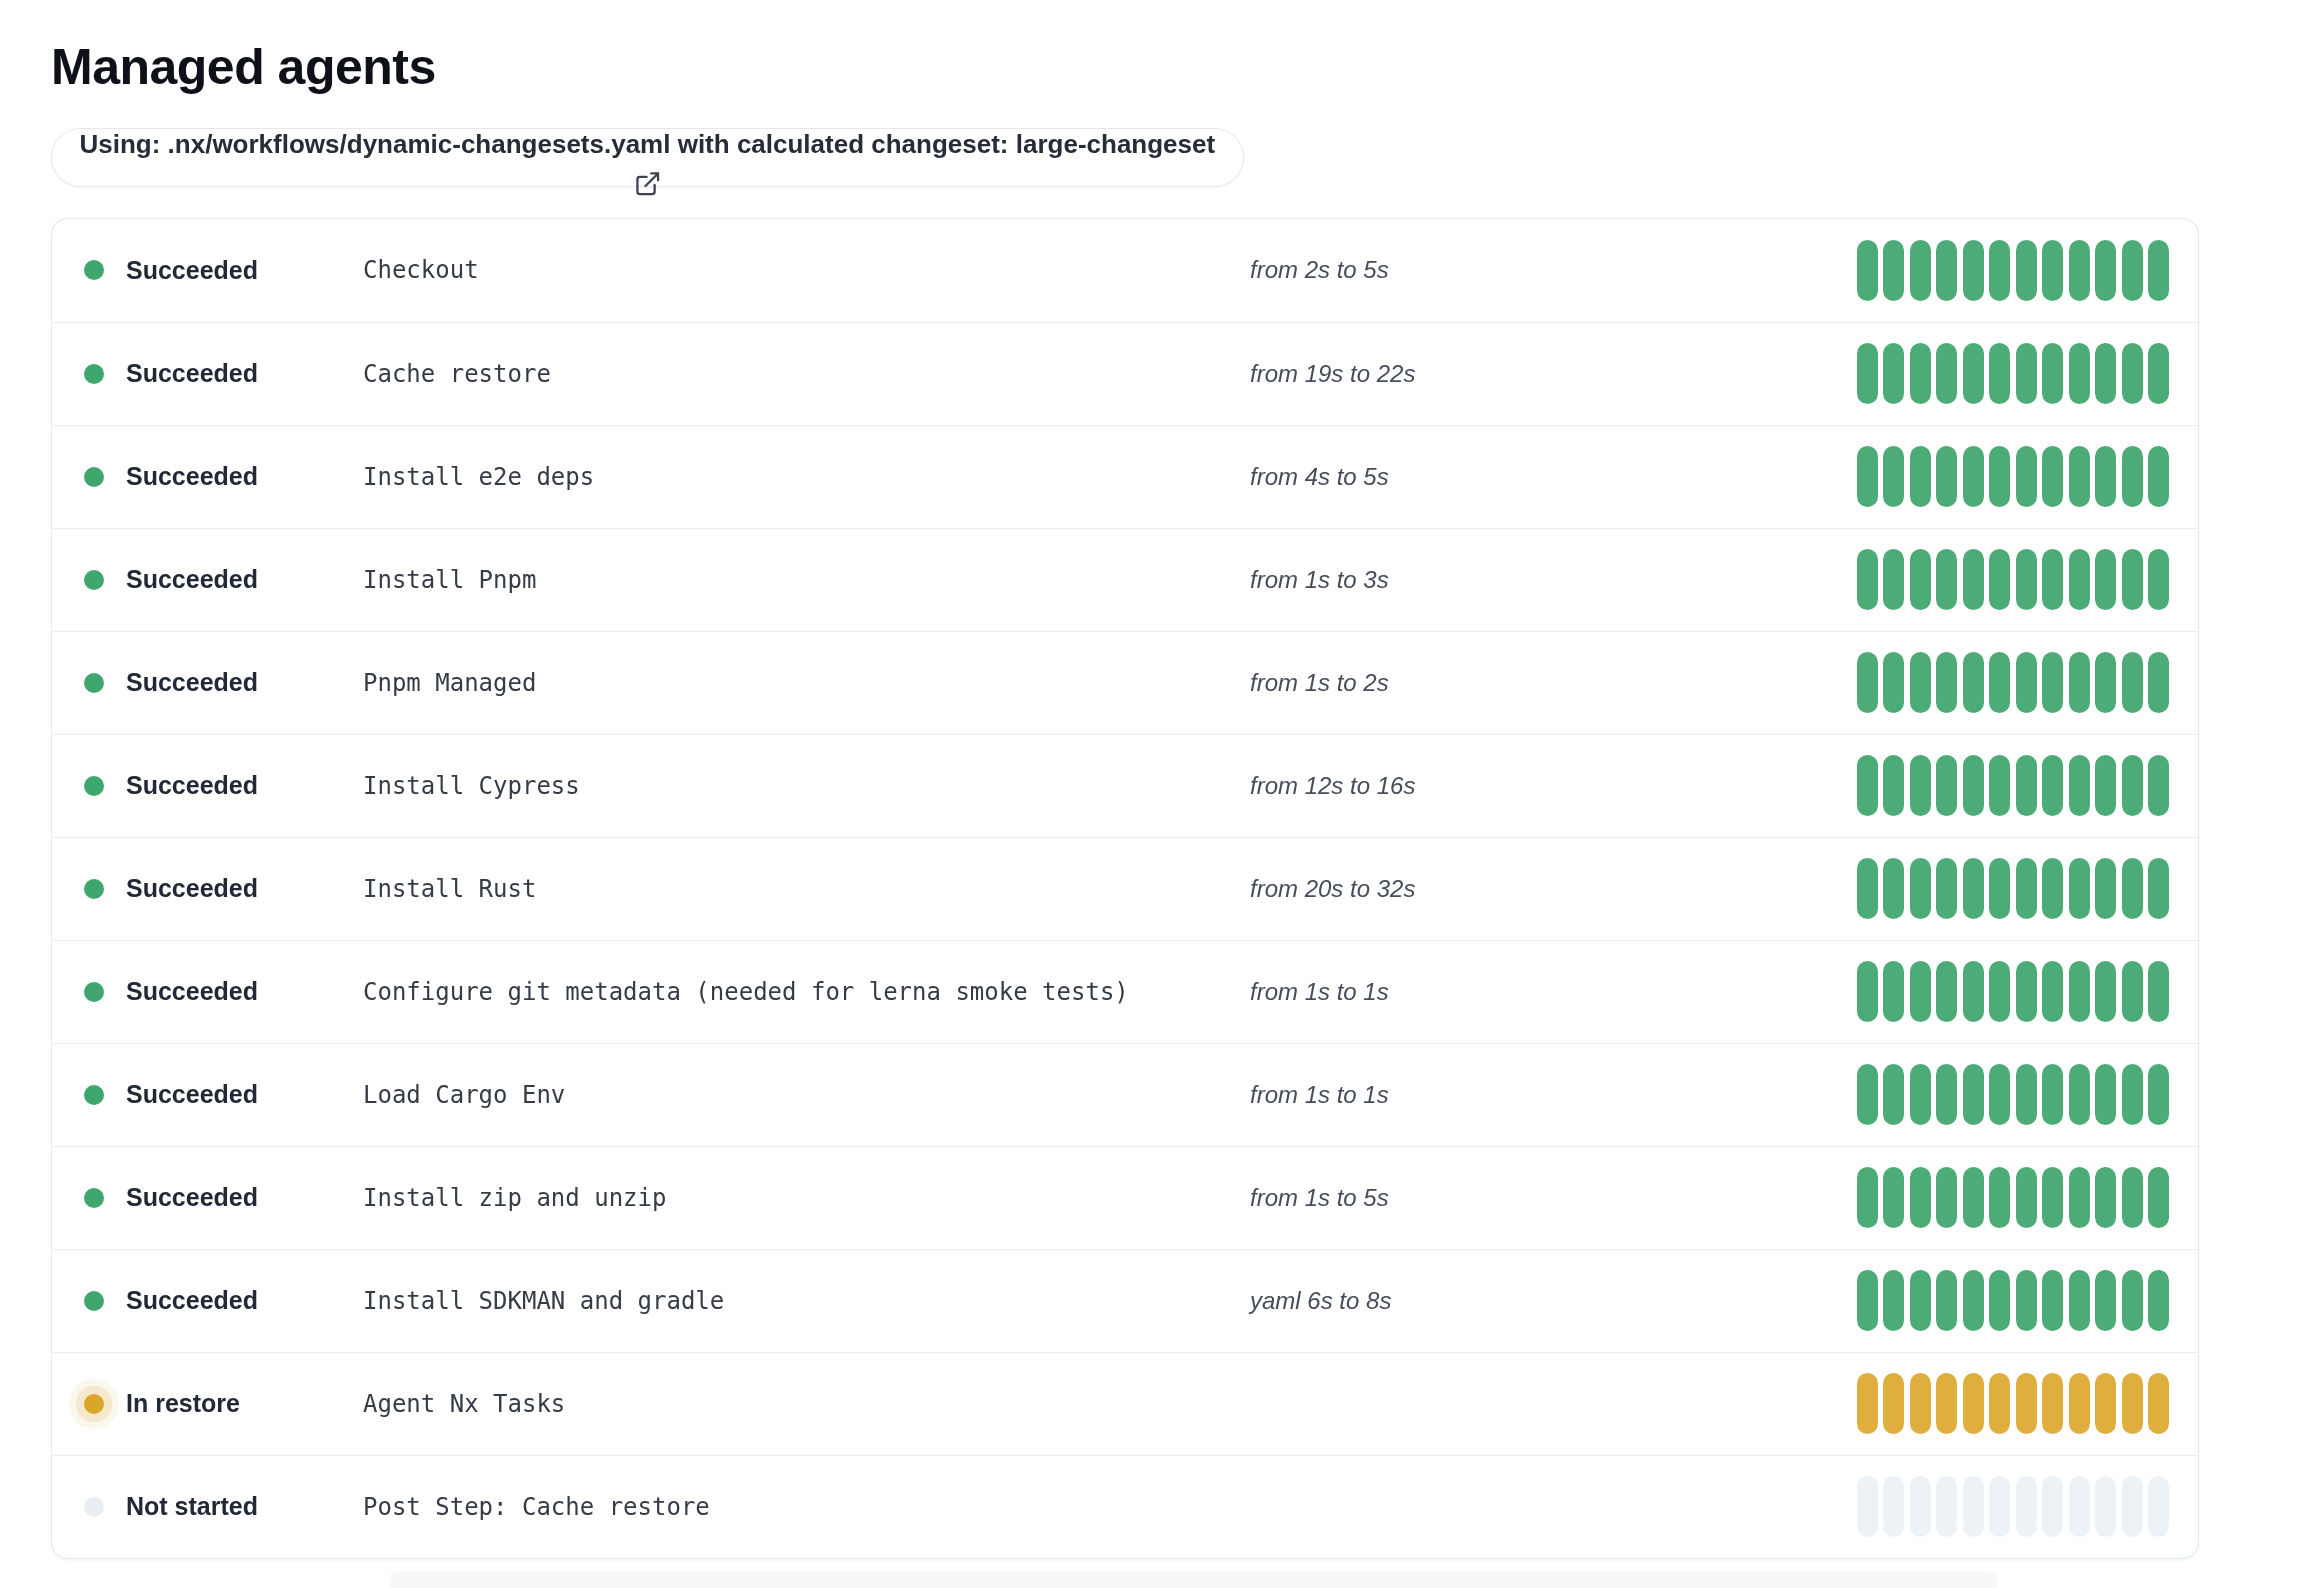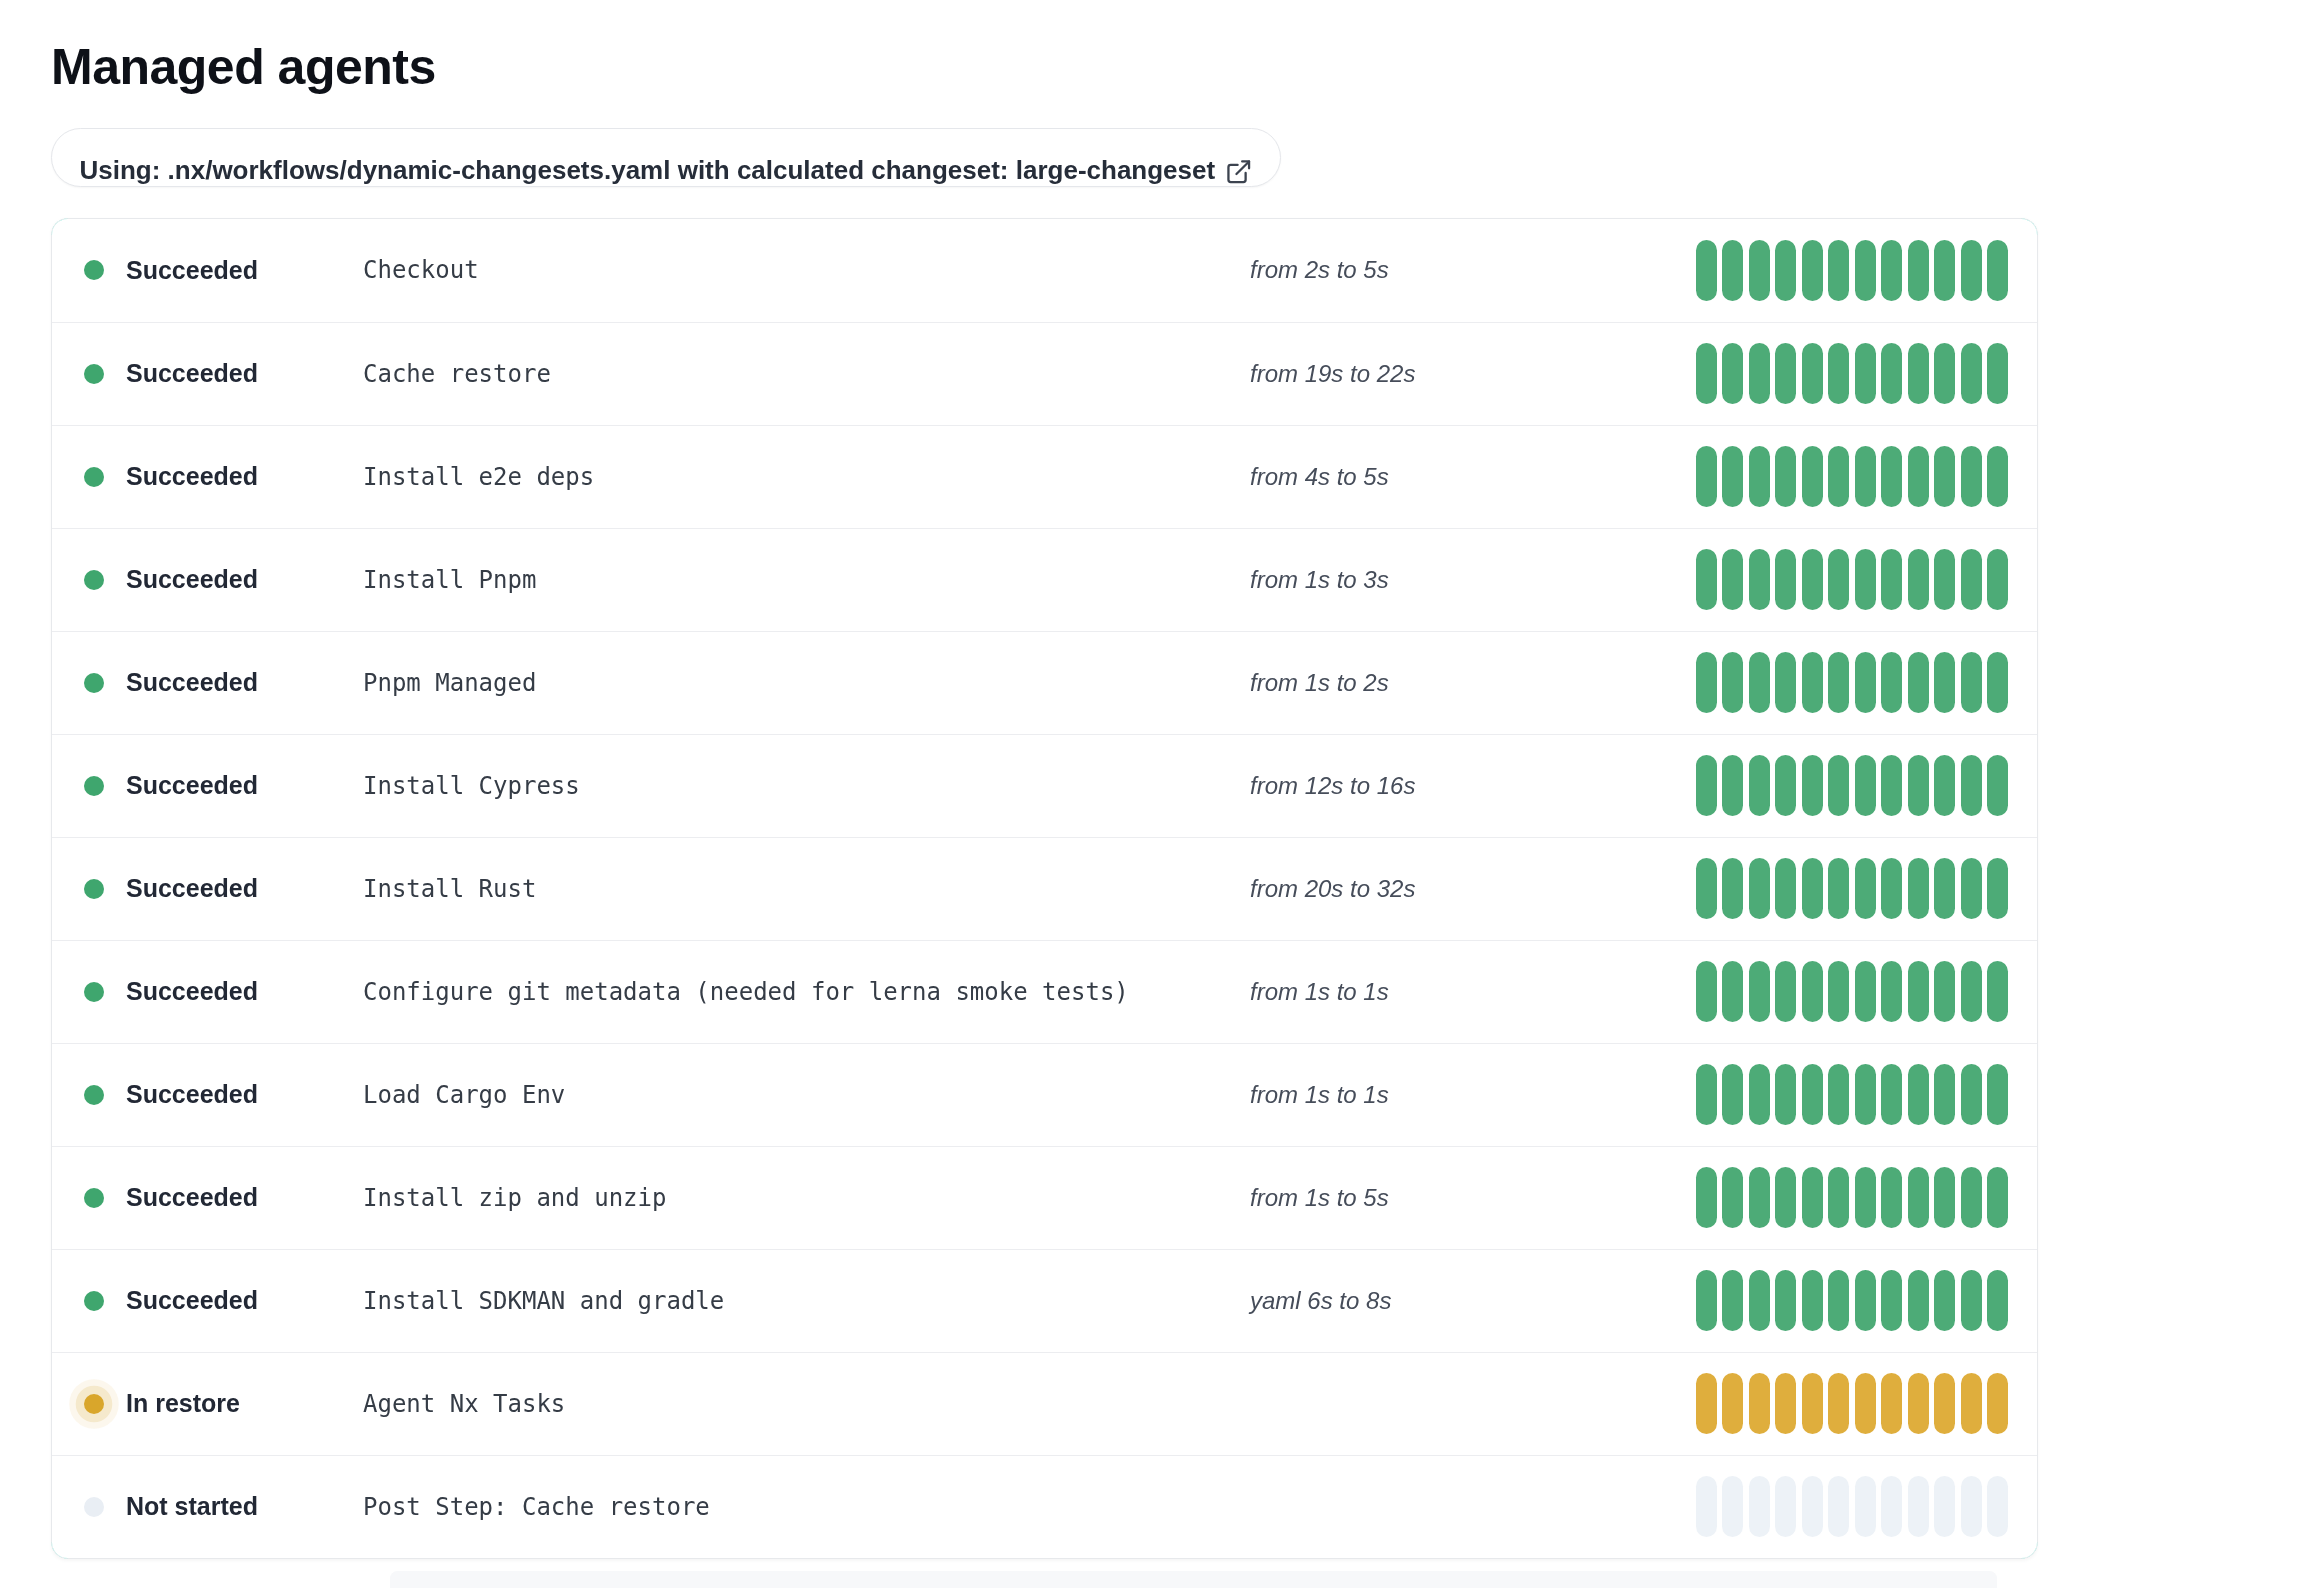--- a/index.html
+++ b/index.html
@@ -17,39 +17,40 @@
     margin: 0;
     padding: 39px 0 0 51px;
     font-size: 50px;
     font-weight: 700;
     letter-spacing: -0.5px;
     color: #0e1118;
     line-height: 1.15;
   }
   .workflow-chip {
     display: inline-flex;
-    align-items: flex-end;
+    align-items: center;
     gap: 10px;
     margin: 31px 0 0 51px;
     height: 59px;
     padding: 0 27.5px;
     border: 1.8px solid #e5e7eb;
     border-radius: 31px;
     background: #ffffff;
     box-shadow: 0 0.9px 1.8px rgba(20,24,34,0.04);
     font-size: 26px;
     font-weight: 600;
     color: #262d39;
     white-space: nowrap;
     cursor: pointer;
+    flex-direction: column;
   }
   .workflow-chip svg { display: block; }
   .steps-card {
     margin: 31px 0 0 51px;
-    width: 1987px;
+    width: 2148px;
     border: 1.8px solid #e7e9ec;
     border-radius: 16.5px;
     background: #5eead4;
     box-shadow: 0 1.8px 3.7px rgba(20,24,34,0.04);
     overflow: hidden;
   }
   .step-row {
     display: flex;
     align-items: center;
     height: 103px;

